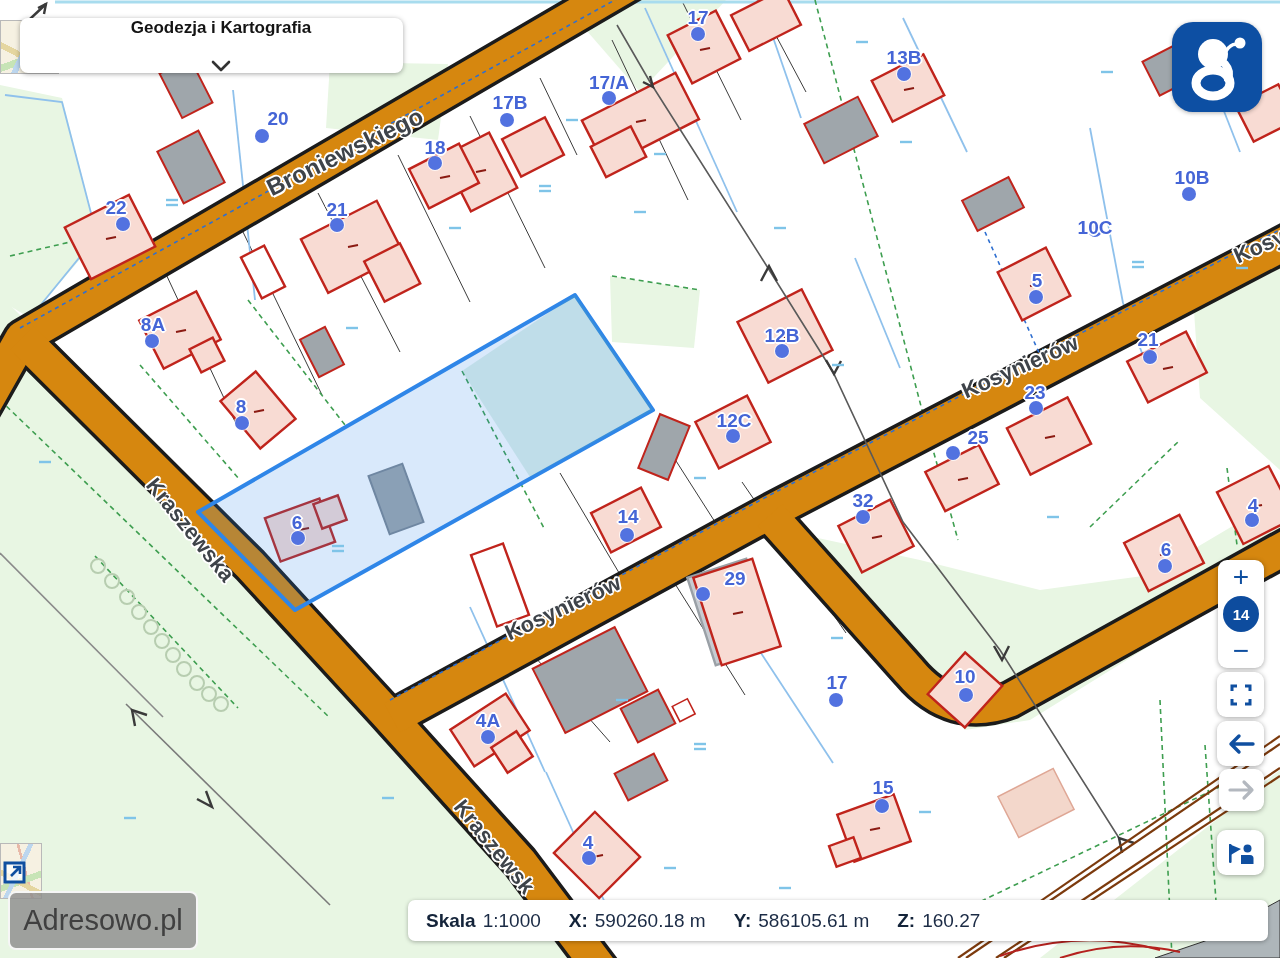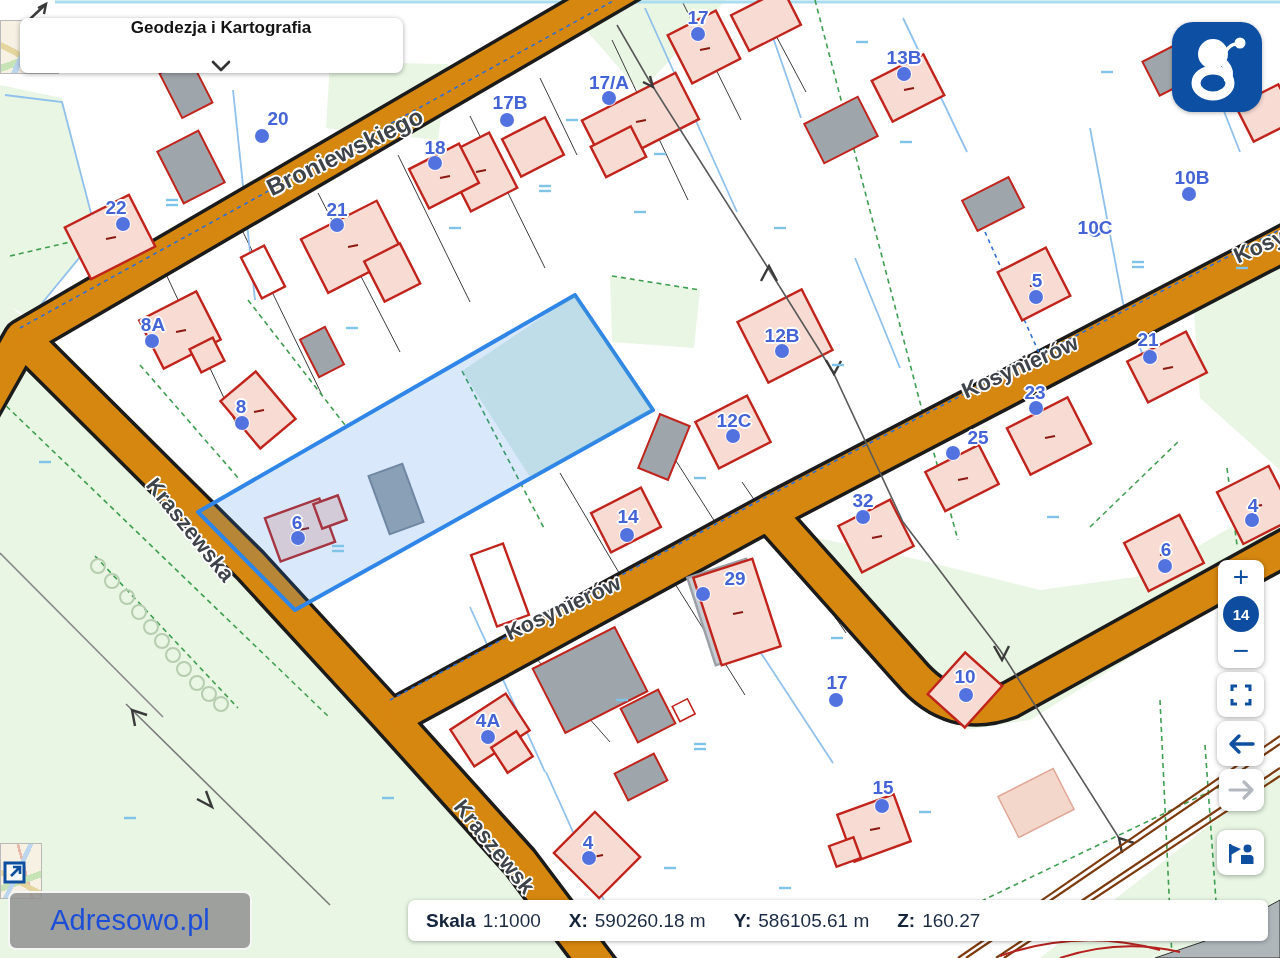--- a/index.html
+++ b/index.html
@@ -41,23 +41,23 @@
   #btn-back{left:1217px;top:721px;}
   #btn-forward{left:1219px;top:769px;width:45px;height:42px;}
   #btn-flag{left:1217px;top:830px;}
   
   #status-bar{left:408px;top:900px;width:860px;height:41px;border-radius:7px;
     display:flex;align-items:center;padding:0 6px 0 18px;box-sizing:border-box;gap:28px;
     font-size:19px;color:#1b2b45;box-shadow:0 1px 4px rgba(0,0,0,.3);}
   .sb-group{display:flex;gap:7px;align-items:baseline;white-space:nowrap;}
   .sb-label{font-weight:700;color:#14243a;}
   
-  #watermark{position:absolute;left:8px;top:891px;width:244px;height:59px;border-radius:8px;
+  #watermark{position:absolute;left:8px;top:891px;width:190px;height:59px;border-radius:8px;
     background:rgba(143,143,143,.84);border:2px solid rgba(255,255,255,.9);box-sizing:border-box;
-    display:flex;align-items:center;justify-content:center;font-size:29px;color:#1d4ed8;}
+    display:flex;align-items:center;justify-content:center;font-size:29px;color:#404040;}
   #expand-btn{position:absolute;left:3px;top:858px;width:24px;height:27px;cursor:pointer;}
 </style>
 </head>
 <body>
 
 <div id="map">
 <svg width="1280" height="958" viewBox="0 0 1280 958">
 
   <rect x="0" y="0" width="1280" height="958" fill="#ffffff"></rect>
   <g fill="#e8f6e3" stroke="none">

